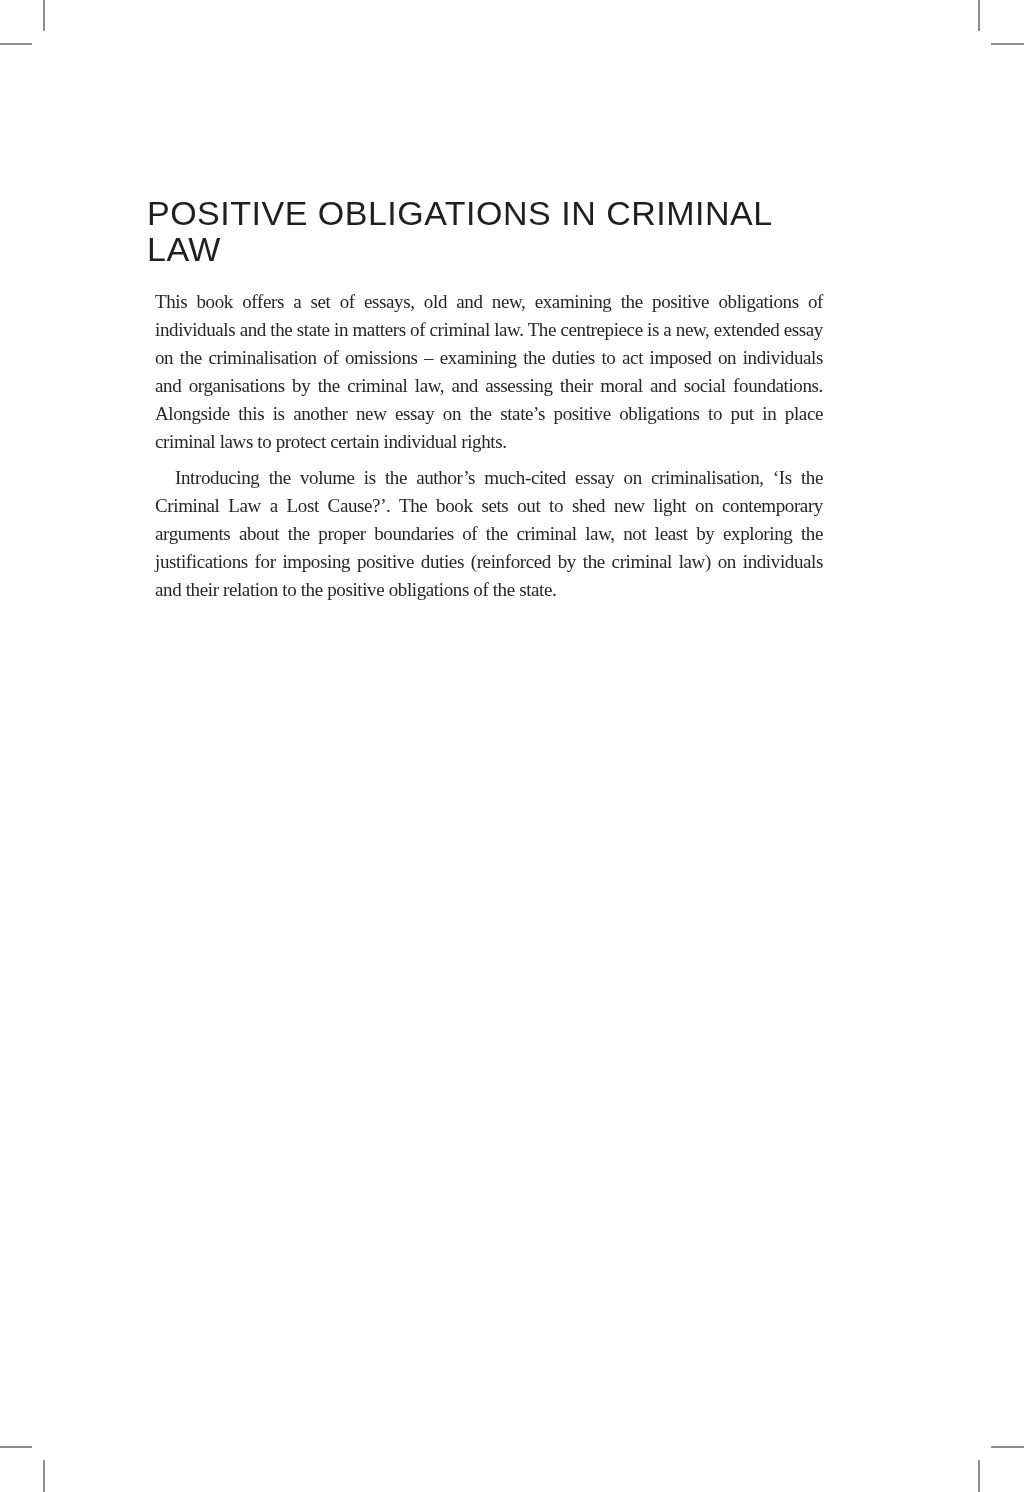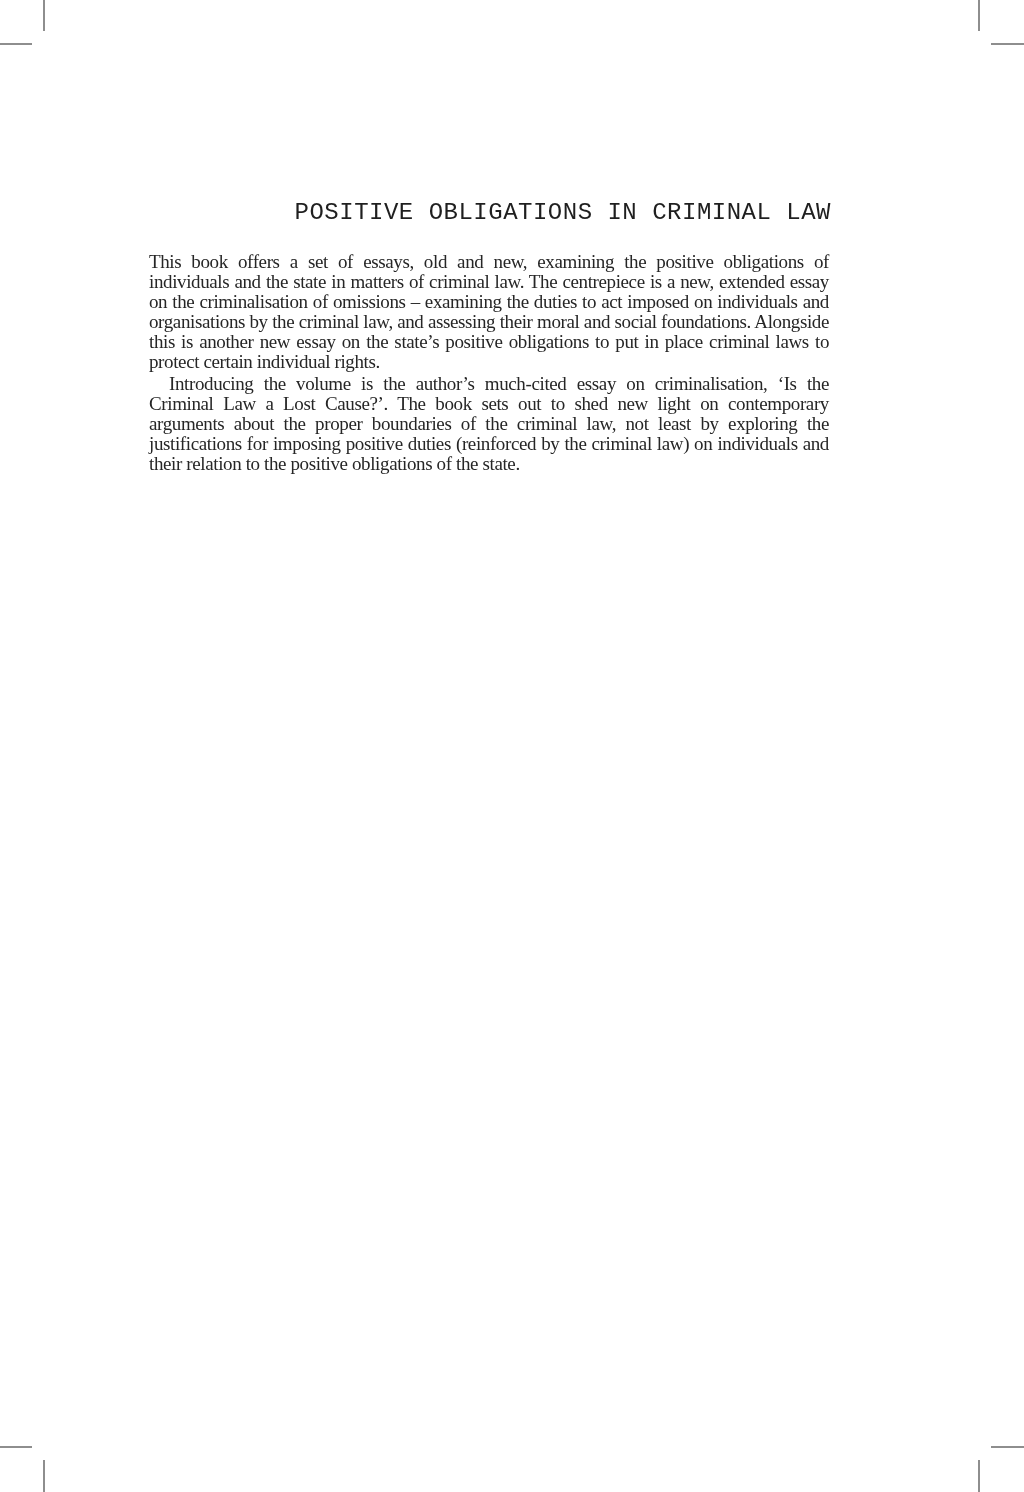--- a/index.html
+++ b/index.html
@@ -30,32 +30,32 @@
   .br-v { left: 978px; top: 1460px;   width: 2px;  height: 32px; }
 
   .content {
     position: absolute;
     left: 147px;
     top: 195px;
     width: 684px;
   }
   .book-title {
     margin: 0 0 21px 0;
-    font-size: 24px;
+    font-size: 34px;
     line-height: 36px;
     font-weight: normal;
     letter-spacing: 0.5px;
-    text-align: right;
+    text-align: left;
     color: #1f1f1f;
-    font-family: Liberation Mono, monospace;
+    font-family: Liberation Sans, sans-serif;
   }
   .blurb p {
-    margin: 2px;
+    margin: 8px;
     font-size: 19px;
-    line-height: 20px;
+    line-height: 28px;
     letter-spacing: -0.02em;
     text-align: justify;
     color: #262626;
   }
   .blurb p.indented {
     text-indent: 20px;
   }
 </style>
 </head>
 <body>

